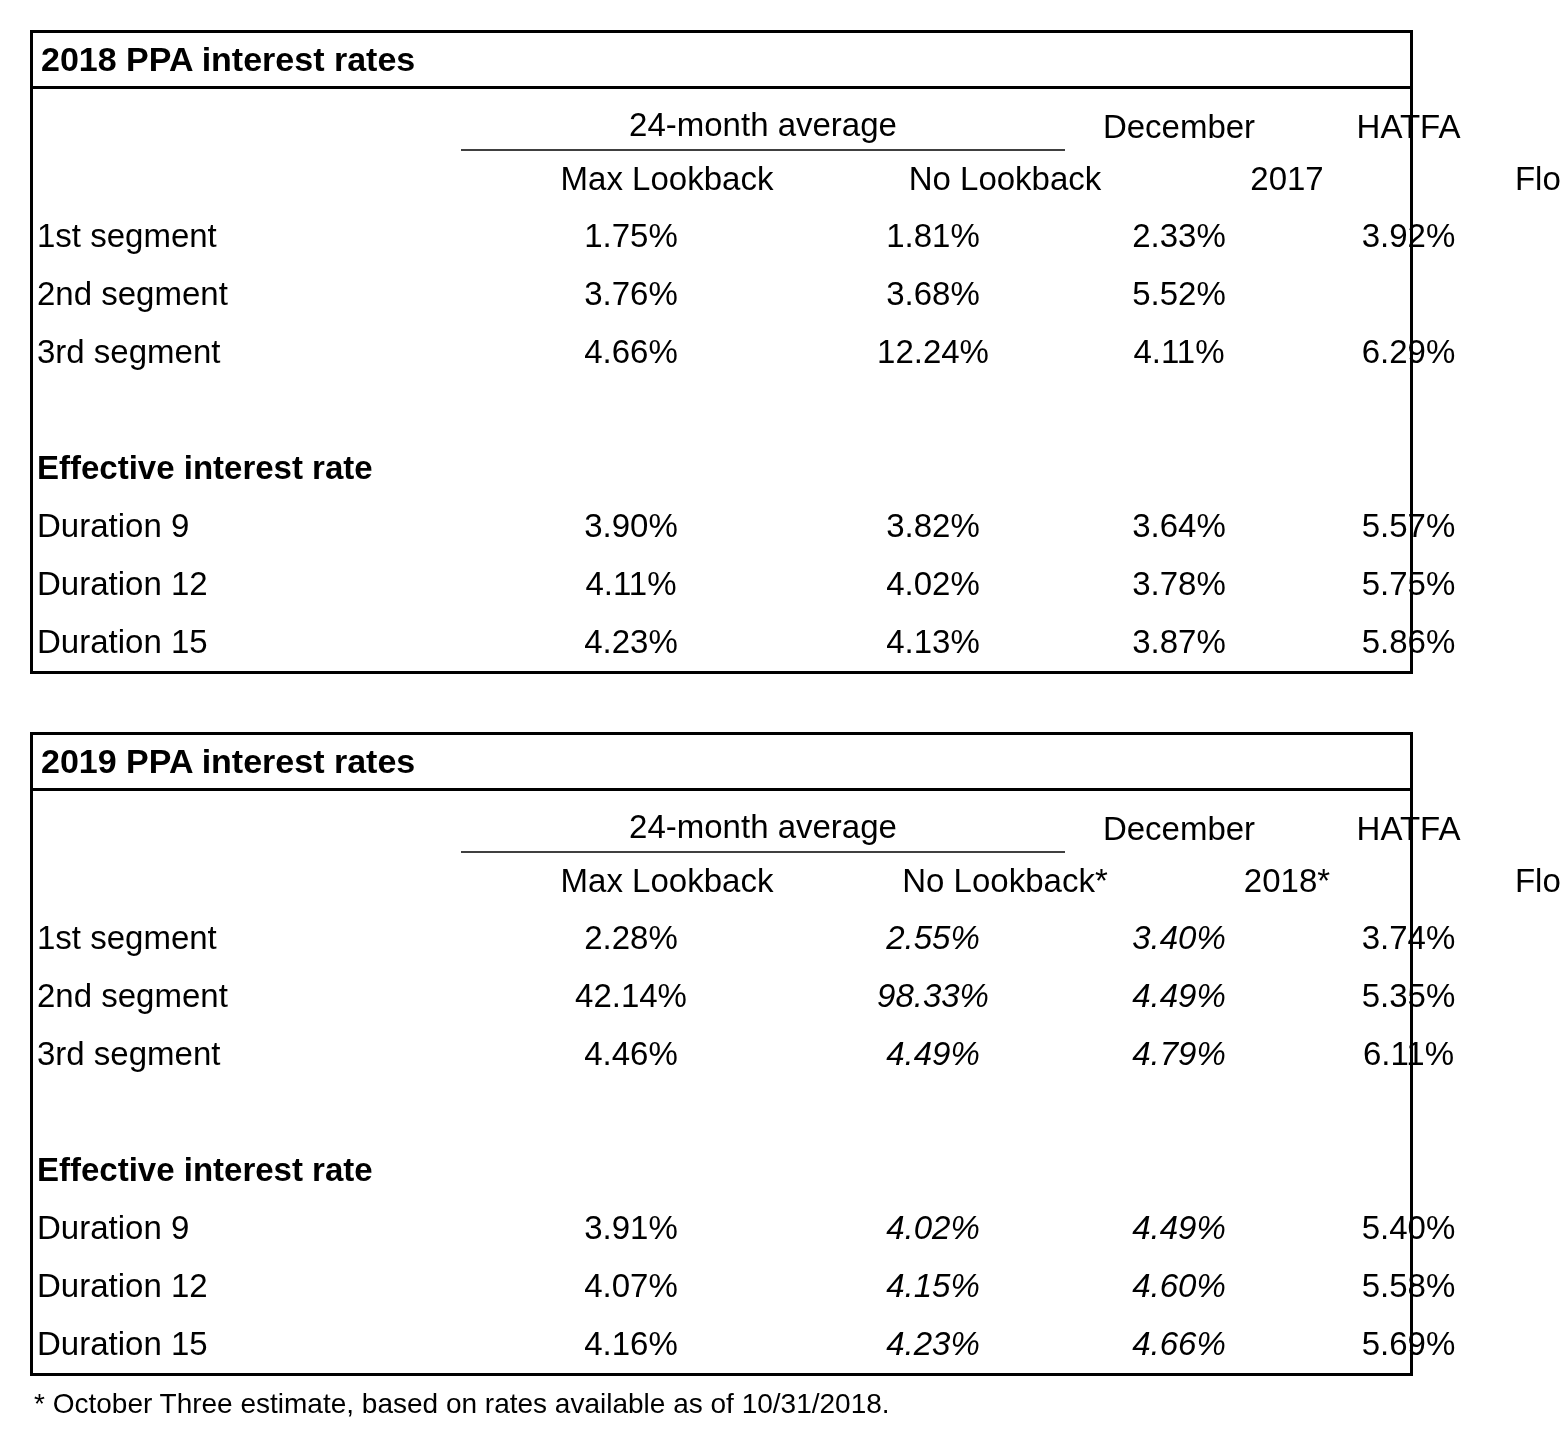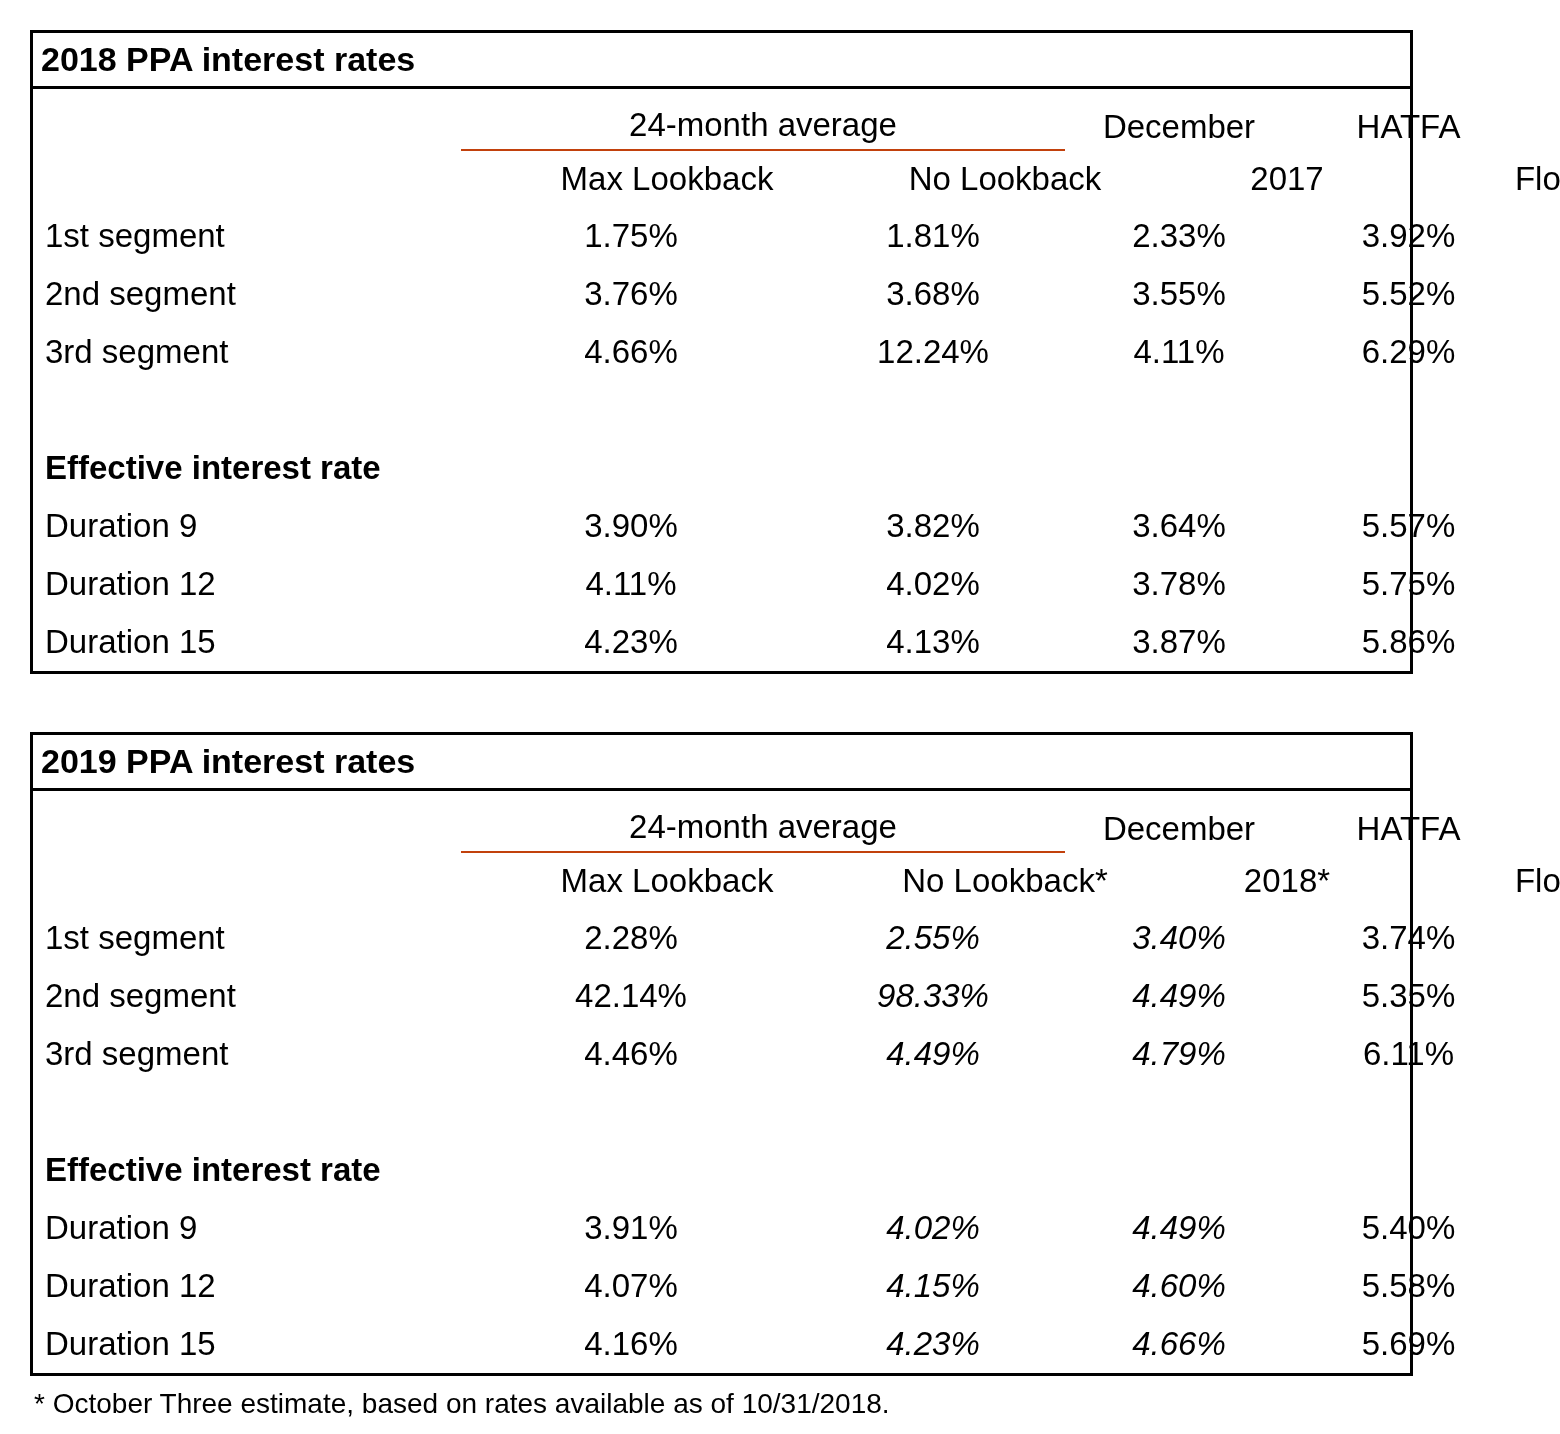--- a/index.html
+++ b/index.html
@@ -34,29 +34,29 @@
   }
 
   .cell {
     display: flex;
     align-items: center;
     font-size: 33px;
     line-height: 1.15;
     white-space: nowrap;
     overflow: hidden;
   }
-  .cell.label { justify-content: flex-start; padding-left: 12px; }
+  .cell.label { justify-content: flex-start; padding-left: 4px; }
   .cell.value { justify-content: center; }
 
   .header-a { height: 62px; }
   .header-a .cell { align-items: flex-end; padding-bottom: 5px; }
   .group-span {
     grid-column: 2 / 4;
     justify-content: center;
-    border-bottom: 2px solid #c2410c;
+    border-bottom: 2px solid #404040;
   }
   .header-b { height: 56px; gap: 36px; }
   .data-row { height: 58px; }
 
   .bold { font-weight: bold; }
   .italic { font-style: italic; }
 
   .footnote {
     font-size: 28px;
     padding: 12px 4px 0 4px;
@@ -90,21 +90,20 @@
           <div class="cell label">1st segment</div>
           <div class="cell value">1.75%</div>
           <div class="cell value">1.81%</div>
           <div class="cell value">2.33%</div>
           <div class="cell value">3.92%</div>
         </div>
         <div class="grid-row data-row">
           <div class="cell label">2nd segment</div>
           <div class="cell value">3.76%</div>
           <div class="cell value">3.68%</div>
-          <div class="cell value">3.55%</div>
           <div class="cell value">5.52%</div>
         </div>
         <div class="grid-row data-row">
           <div class="cell label">3rd segment</div>
           <div class="cell value">4.66%</div>
           <div class="cell value">12.24%</div>
           <div class="cell value">4.11%</div>
           <div class="cell value">6.29%</div>
         </div>
         <div class="grid-row data-row">

